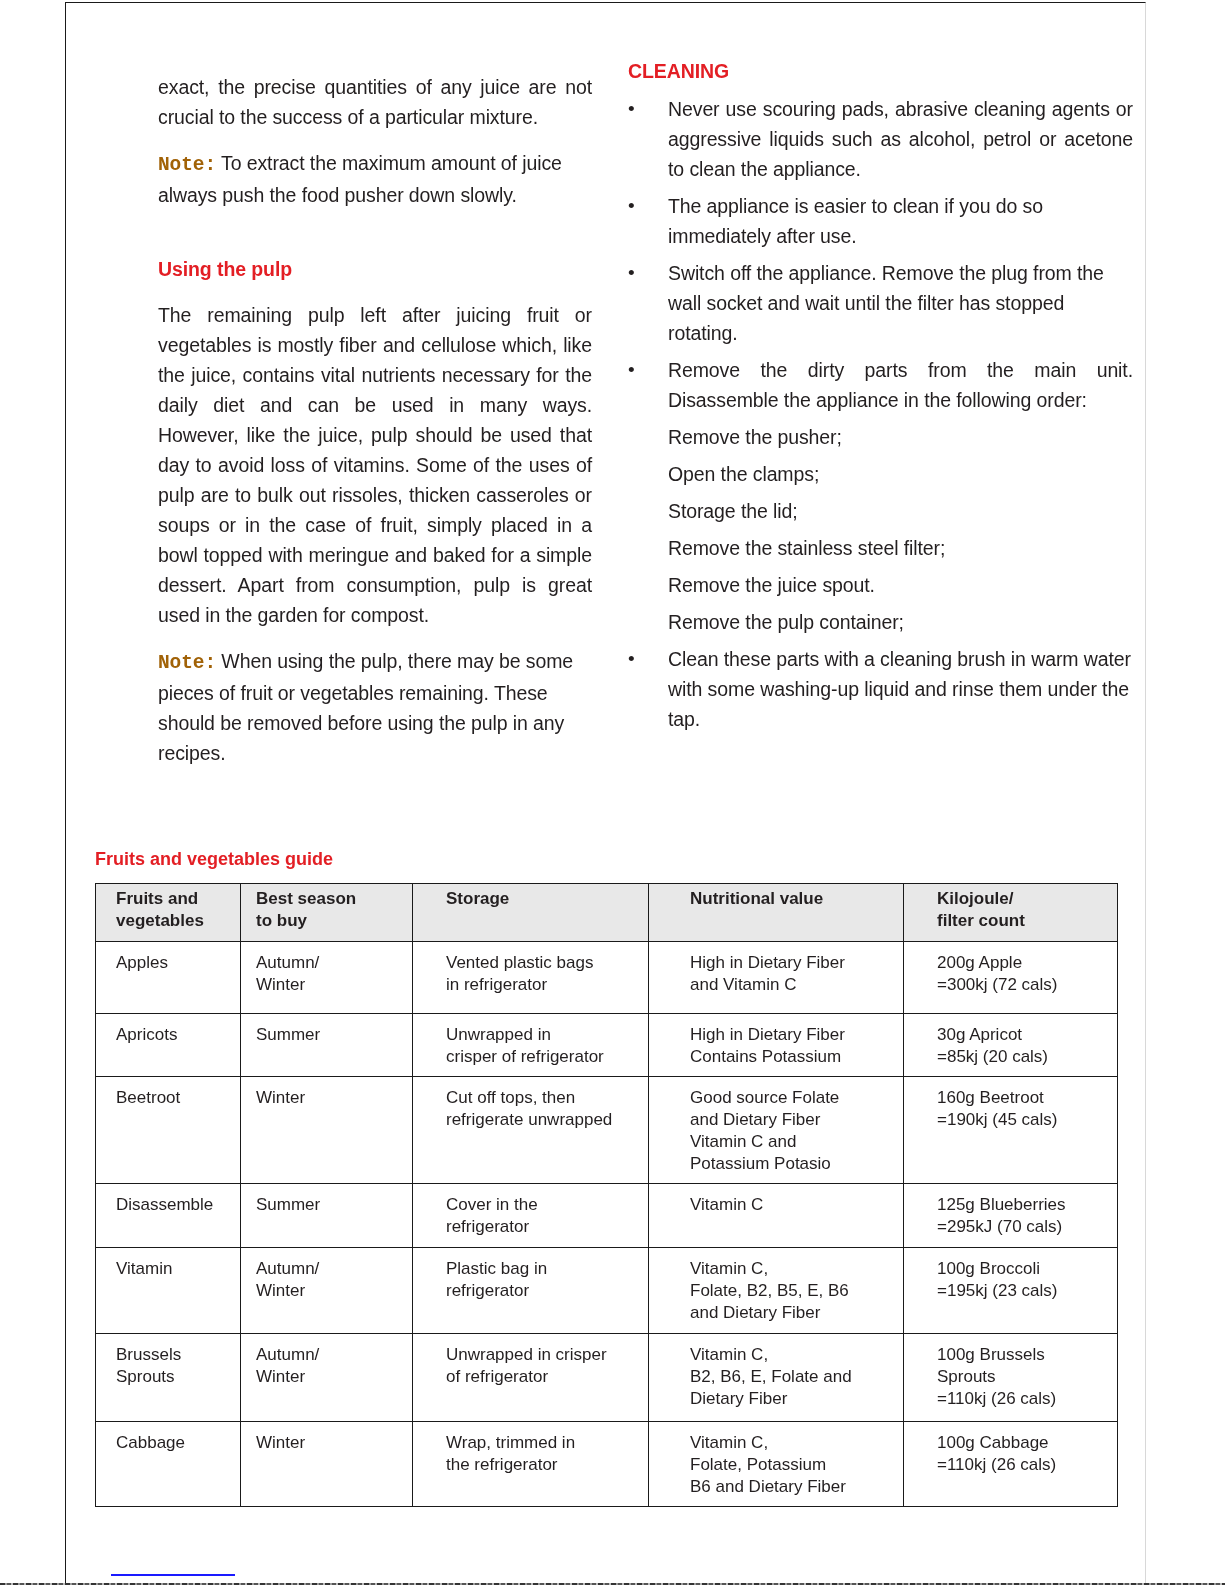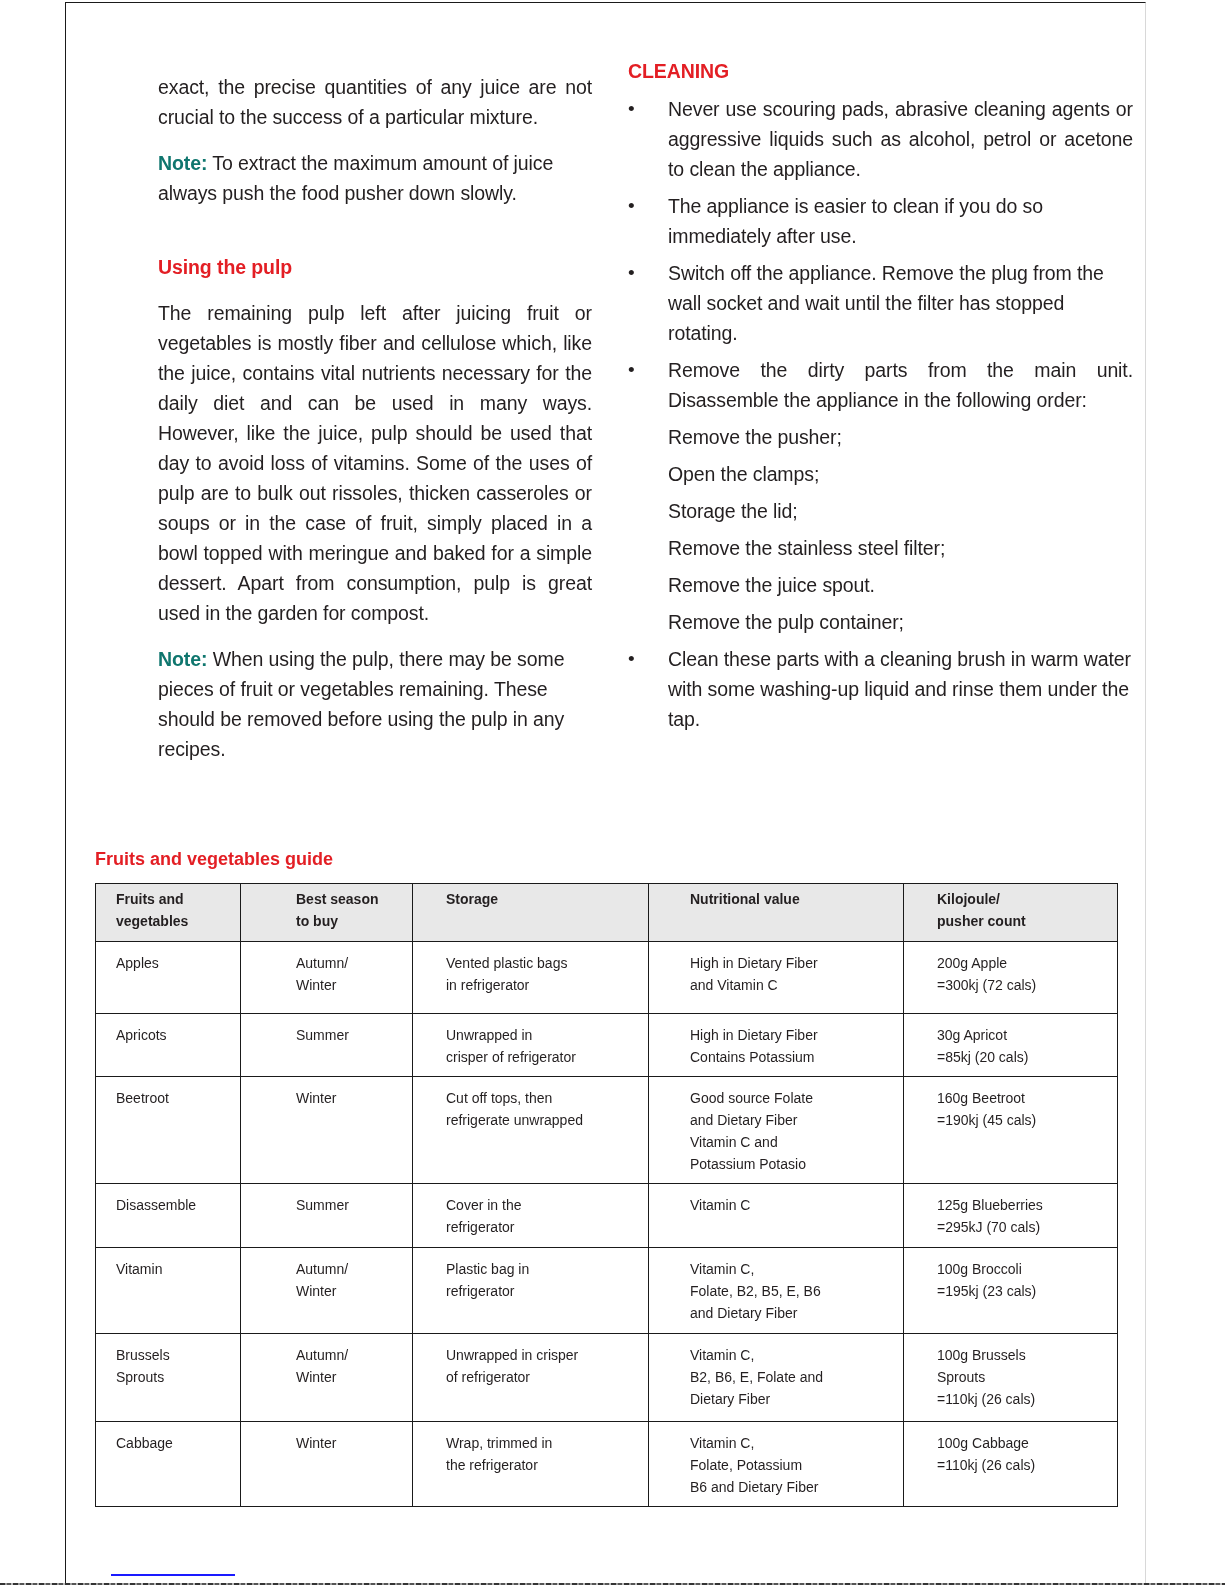--- a/index.html
+++ b/index.html
@@ -13,21 +13,21 @@
   }
   .bottom-rule {
     position: absolute; left: 0; top: 1583px; width: 1225px; height: 2px;
     background: repeating-linear-gradient(90deg, #333 0 5px, #999 5px 7px, #555 7px 11px, #bbb 11px 13px);
   }
   .footer-link-line {
     position: absolute; left: 111px; top: 1574px; width: 124px; height: 1.5px; background: #1a1aff;
   }
 
   .body-text { font-size: 19.5px; line-height: 30px; color: #231f20; letter-spacing: -0.1px; }
-  .red { color: #0f766e; }
+  .red { color: #a16207; font-family: Liberation Mono, monospace; }
   .bold { font-weight: bold; }
 
   
   .left-col { position: absolute; left: 142px; top: 56px; width: 466px; }
   .left-col p { margin: 16px; }
   .justify { text-align: justify; text-align-last: left; }
   .mt8 { margin-top: 7px !important; }
   .section-heading { font-size: 19.5px; font-weight: bold; color: #e31e24; line-height: 30px; margin-top: 44px !important; margin-bottom: 7px !important; }
 
   
@@ -35,29 +35,29 @@
   .cleaning-heading { font-size: 19.5px; font-weight: bold; color: #e31e24; line-height: 30px; margin-bottom: 8px; }
   .bullet-item { position: relative; padding-left: 40px; margin-bottom: 7px; }
   .bullet-dot { position: absolute; left: 0; top: 0; width: 40px; font-size: 19px; }
   .step-item { padding-left: 40px; margin-bottom: 7px; }
 
   
   .guide-title { position: absolute; left: 95px; top: 846px; font-size: 18px; font-weight: bold; color: #e31e24; line-height: 26px; text-align: right; }
   .guide-table {
     position: absolute; left: 95px; top: 883px; width: 1022px;
     border-collapse: collapse; table-layout: fixed;
-    font-size: 14px; line-height: 22px; color: #231f20;
+    font-size: 17px; line-height: 22px; color: #231f20;
   }
   .guide-table th, .guide-table td {
     border: 1.5px solid #1a1a1a; vertical-align: top; text-align: left; white-space: pre-line;
   }
   .guide-table th { background: #e8e8e8; font-weight: bold; padding: 4px 10px 8px 20px; height: 58px; }
   .guide-table td { padding: 10px 10px 8px 20px; }
   .guide-table .c1 { width: 145px; }
-  .guide-table .c2 { width: 172px; padding-left: 55px; }
+  .guide-table .c2 { width: 172px; padding-left: 15px; }
   .guide-table .c3 { width: 236px; padding-left: 33px; }
   .guide-table .c4 { width: 255px; padding-left: 41px; }
   .guide-table .c5 { width: 214px; padding-left: 33px; }
 </style>
 </head>
 <body>
 
 <div class="page-frame"></div>
 
 <div class="left-col body-text">
@@ -106,21 +106,21 @@
 <table class="guide-table">
   <thead>
     <tr>
       <th class="c1">Fruits and
 vegetables</th>
       <th class="c2">Best season
 to buy</th>
       <th class="c3">Storage</th>
       <th class="c4">Nutritional value</th>
       <th class="c5">Kilojoule/
-pusher count</th>
+filter count</th>
     </tr>
   </thead>
   <tbody>
     <tr style="height:72px">
       <td class="c1">Apples</td>
       <td class="c2">Autumn/
 Winter</td>
       <td class="c3">Vented plastic bags
 in refrigerator</td>
       <td class="c4">High in Dietary Fiber

